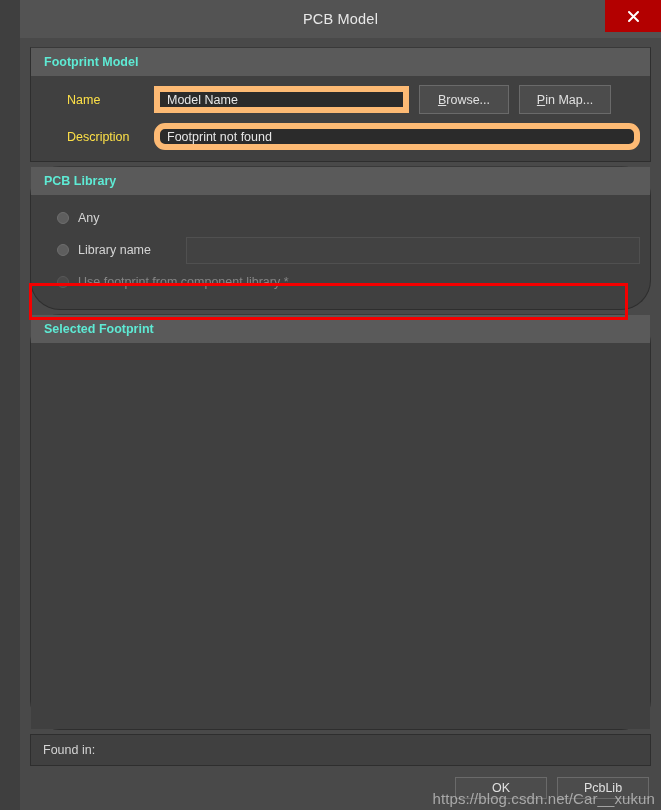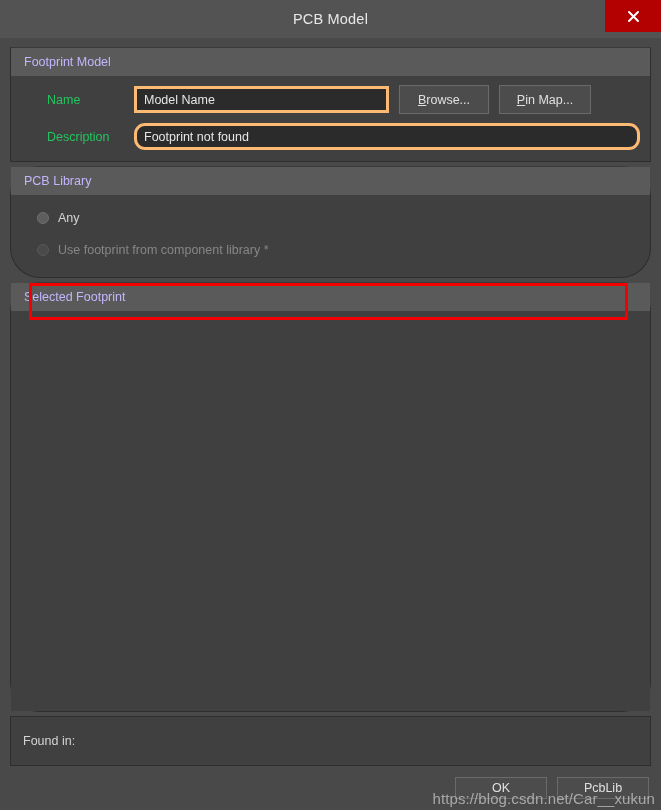--- a/index.html
+++ b/index.html
@@ -17,20 +17,21 @@
     -webkit-font-smoothing: antialiased;
   }
 
   
   .window {
     position: absolute;
     inset: 0;
     background: #494949;
     display: flex;
     flex-direction: column;
+    margin-left: 20px;
   }
 
   .titlebar {
     height: 38px;
     flex: 0 0 38px;
     background: #535353;
     position: relative;
     display: flex;
     align-items: center;
     justify-content: center;
@@ -71,50 +72,50 @@
     background: #404040;
     border: 1px solid #2e2e2e;
     border-top-color: #393939;
     display: flex;
     flex-direction: column;
   }
   .panel + .panel { margin-top: 4px; border-radius: 30px; }
 
   .group-header {
     background: #5a5a5a;
-    color: #c4b5fd;
-    font-size: 12.5px;
-    font-weight: normal;
+    color: #5eead4;
+    font-size: 12.5px;
+    font-weight: bold;
     padding: 7px 12px 7px 13px;
     user-select: none;
   }
 
   .panel-inner { padding: 9px 10px 11px 10px; }
 
   
   .form-row {
     display: flex;
     align-items: center;
     margin-bottom: 9px;
   }
   .form-row:last-child { margin-bottom: 0; }
 
   .field-label {
     width: 113px;
     flex: 0 0 113px;
     padding-left: 26px;
     box-sizing: border-box;
     font-size: 12.5px;
-    color: #22c55e;
+    color: #fde047;
     user-select: none;
   }
 
   .text-input {
     background: #2b2b2b;
-    border: 3px solid #fdba74;
+    border: 6px solid #fdba74;
     color: #e6e6e6;
     font-size: 12.5px;
     font-family: inherit;
     height: 27px;
     box-sizing: border-box;
     padding: 0 7px;
     outline: none;
     line-height: 25px;
   }
   .text-input.disabled-field {
@@ -208,21 +209,21 @@
 
   
   .selected-panel { flex: 1 1 auto; min-height: 0; }
   .selected-canvas { flex: 1 1 auto; background: #404040; }
 
   
   .foundin-bar {
     background: #404040;
     border: 1px solid #2e2e2e;
     margin-top: 4px;
-    height: 50px;
+    height: 32px;
     display: flex;
     align-items: center;
     padding-left: 12px;
     box-sizing: border-box;
   }
   .foundin-label {
     font-size: 12.5px;
     color: #d4d4d4;
     user-select: none;
   }
@@ -300,20 +301,25 @@
 
     <div class="panel">
       <div class="group-header">PCB Library</div>
       <div class="panel-inner" style="padding-top:8px;padding-bottom:12px;">
 
         <div class="radio-row radio-indent">
           <div class="radio"></div>
           <div class="radio-label auto">Any</div>
         </div>
 
+        <div class="radio-row radio-indent">
+          <div class="radio"></div>
+          <div class="radio-label">Library name</div>
+          <input class="text-input disabled-field" style="width: 456px; margin-left: 4px;" type="text" value="">
+        </div>
 
 
         <div class="radio-row radio-indent">
           <div class="radio disabled"></div>
           <div class="radio-label auto disabled">Use footprint from component library *</div>
         </div>
 
       </div>
     </div>
 

